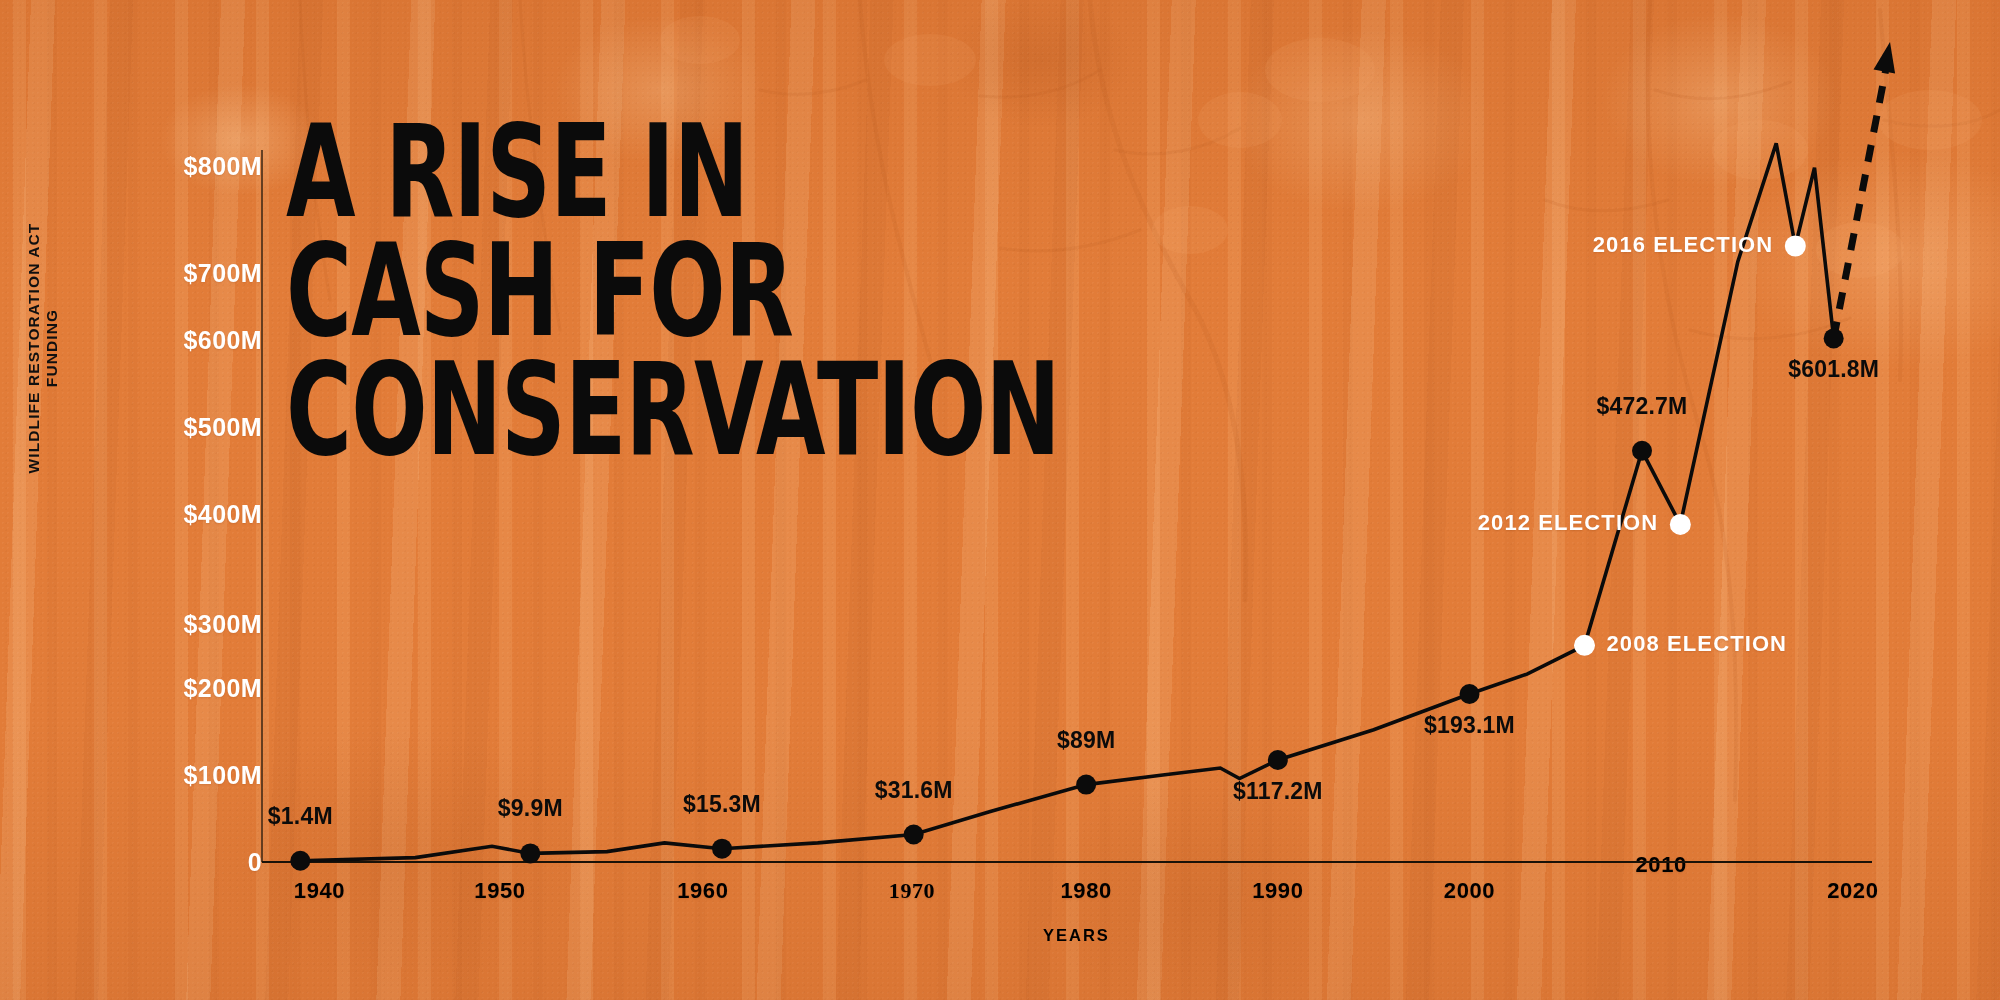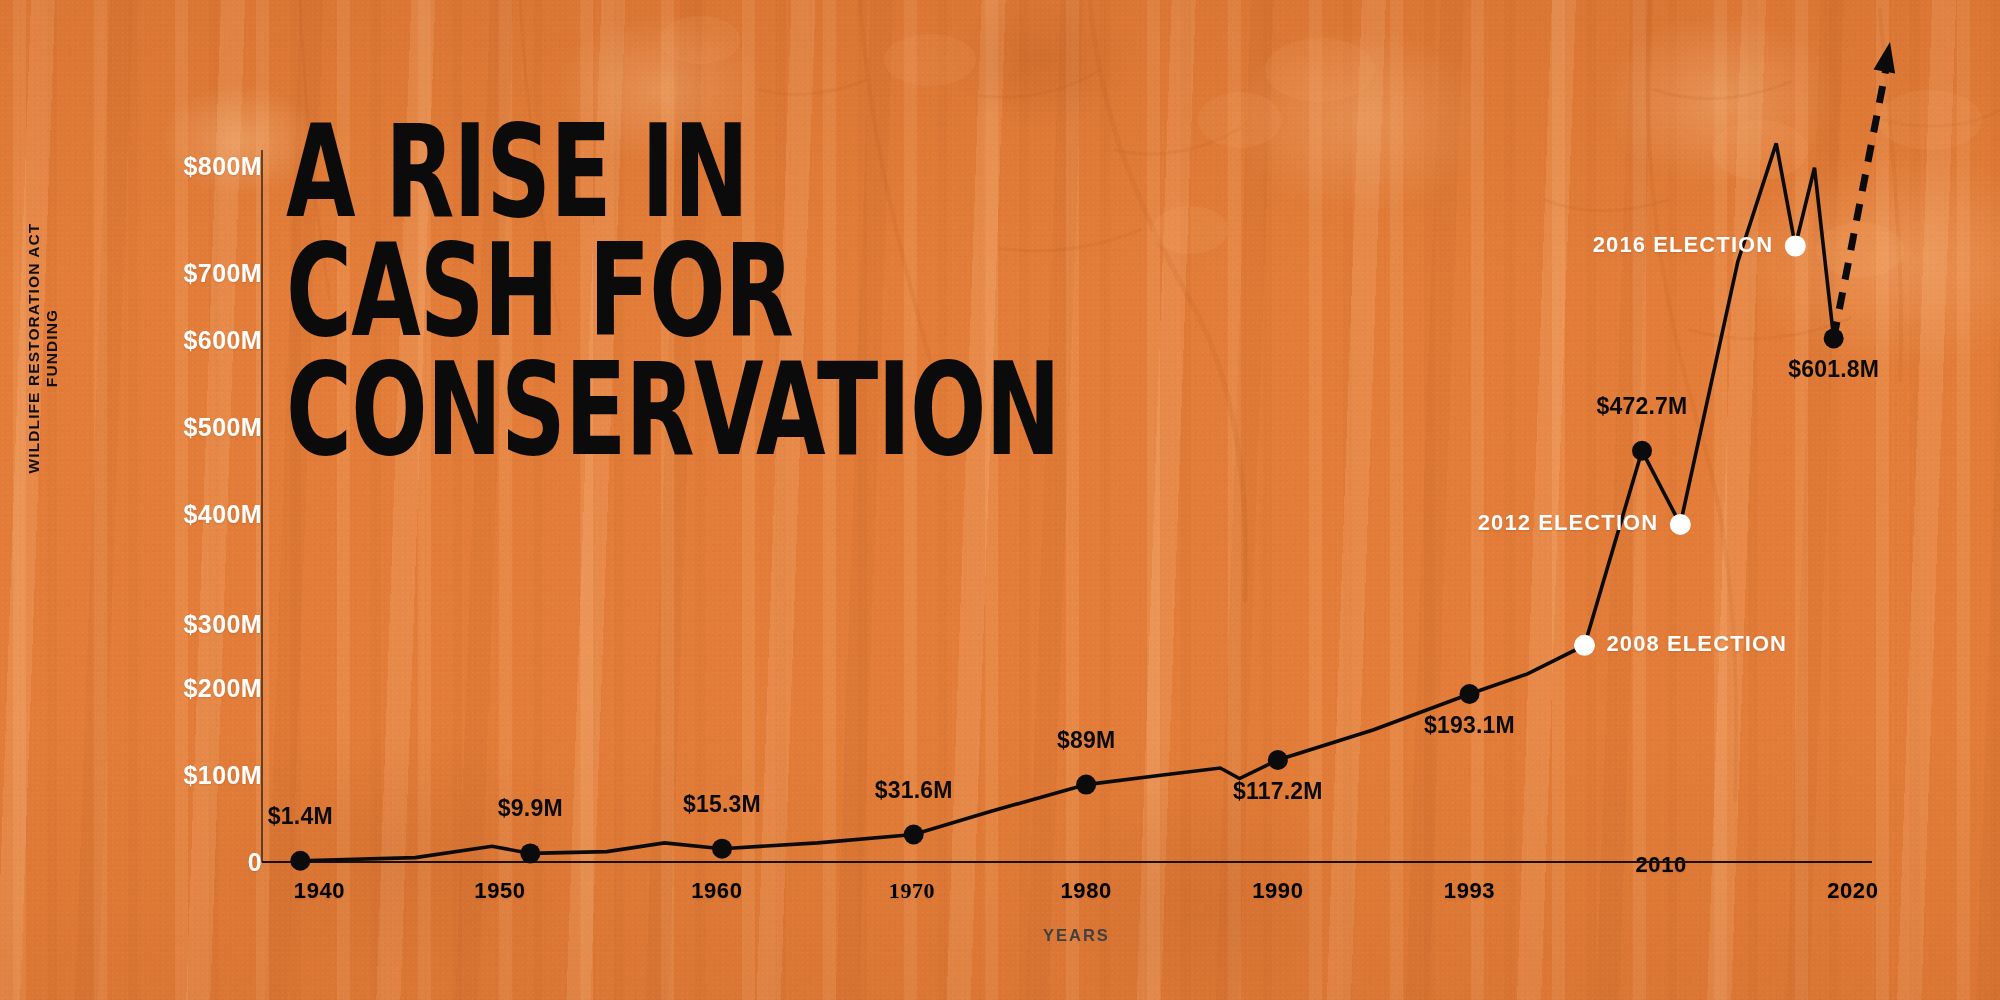--- a/index.html
+++ b/index.html
@@ -76,21 +76,21 @@
   }
   #ylabel{
     position:absolute;left:-122px;top:330px;width:330px;
     transform:rotate(-90deg);transform-origin:center center;
     text-align:center;
     color:#101010;font-weight:700;font-size:15.5px;letter-spacing:1.1px;
     text-transform:uppercase;
   }
   #xlabel{
     position:absolute;left:1043px;top:926px;
-    color:#404040;font-weight:700;font-size:16.5px;letter-spacing:2px;
+    color:#000000;font-weight:700;font-size:16.5px;letter-spacing:2px;
     text-transform:uppercase;
   }
   .ytick{
     position:absolute;right:0;text-align:right;
     color:#FFFFFF;font-weight:700;font-size:25px;letter-spacing:.4px;
     transform:translateY(-50%);
     text-shadow:0 1px 2px rgba(120,50,10,.18);
   }
   .xtick{
     position:absolute;text-align:center;
@@ -167,25 +167,25 @@
       <div class="ytick" style="top: 601px; margin-top: 23px;">$300M</div>
       <div class="ytick" style="top: 514px;">$400M</div>
       <div class="ytick" style="top: 427px;">$500M</div>
       <div class="ytick" style="top: 340px;">$600M</div>
       <div class="ytick" style="top: 253px; margin-top: 20px;">$700M</div>
       <div class="ytick" style="top: 166px;">$800M</div>
     </div>
   <div id="xticks">
       <div class="xtick" style="left: 319.5px; top: 878px;">1940</div>
       <div class="xtick" style="left: 500px; top: 878px;">1950</div>
-      <div class="xtick" style="left: 702.833px; top: 878px; margin-left: 14px;">1960</div>
+      <div class="xtick" style="left: 702.833px; top: 878px;">1960</div>
       <div class="xtick" style="left: 912px; top: 878px; font-family: Liberation Serif, serif;">1970</div>
       <div class="xtick" style="left: 1086.17px; top: 878px;">1980</div>
       <div class="xtick" style="left: 1277.83px; top: 878px;">1990</div>
-      <div class="xtick" style="left: 1469.5px; top: 878px;">1993</div>
+      <div class="xtick" style="left: 1469.5px; top: 878px;">2000</div>
       <div class="xtick" style="left: 1661.17px; top: 852px;">2010</div>
       <div class="xtick" style="left: 1852.83px; top: 878px;">2020</div>
     </div>
 
   <svg id="plot" viewBox="0 0 2000 1000">
     <g id="axes">
       <line id="yaxis" x1="262" y1="150" x2="262" y2="862" stroke="#3A2412" stroke-width="2" stroke-opacity=".75"></line>
       <line id="xaxis" x1="262" y1="862" x2="1872" y2="862" stroke="#1A1208" stroke-width="2.2"></line>
     </g>
     <path id="series" fill="none" stroke="#0B0B0B" stroke-width="3.6" stroke-linejoin="miter" stroke-linecap="round" d="M300.3 860.8 L415.3 857.6 L492.0 846.3 L530.3 853.4 L607.0 851.6 L664.5 842.9 L722.0 848.7 L817.8 842.9 L913.7 834.5 L990.3 811.5 L1086.2 784.6 L1162.8 775.0 L1220.3 768.0 L1239.5 778.5 L1277.8 760.0 L1373.7 729.8 L1469.5 694.0 L1527.0 674.1 L1584.5 645.4 L1642.0 450.8 L1680.3 524.4 L1737.8 261.7 L1776.2 143.4 L1795.3 246.0 L1814.5 167.7 L1833.7 338.4"></path>

